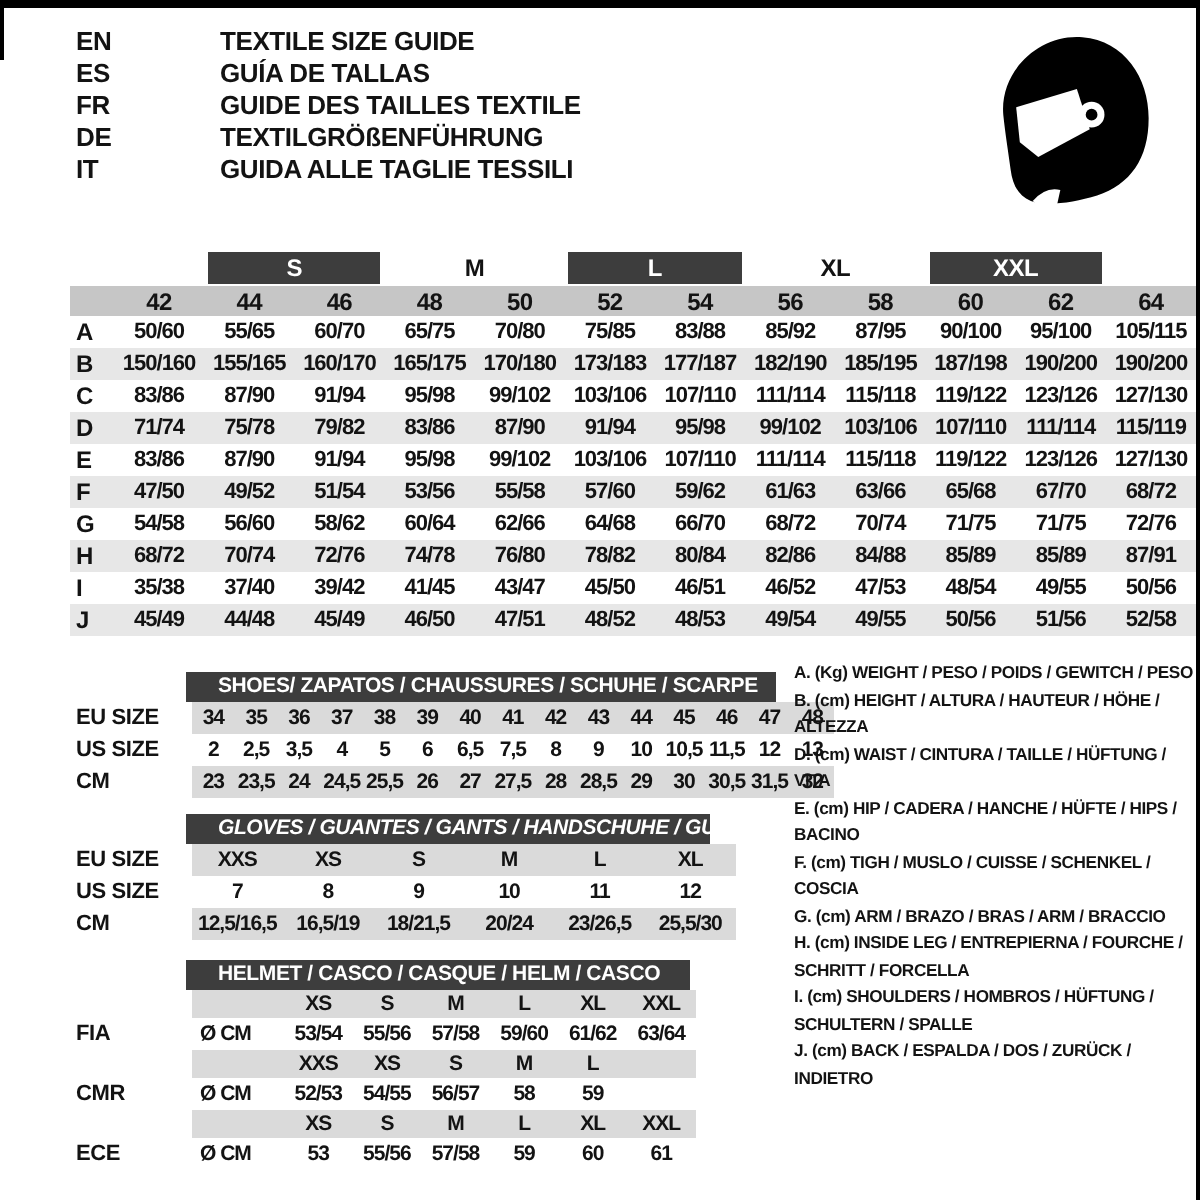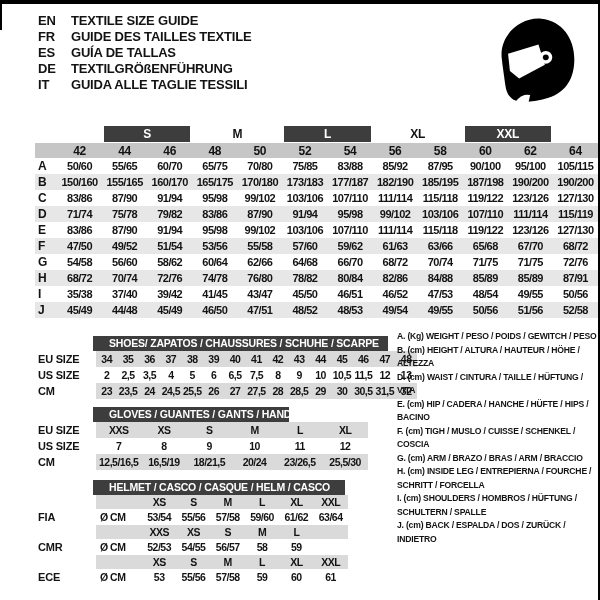--- a/index.html
+++ b/index.html
@@ -9,21 +9,21 @@
     font-family:"Liberation Sans", sans-serif;
   }
   .frame-top   { position:absolute; top:0; left:0; width:600px; height:4px; background:var(--frame,#000); }
   .frame-right { position:absolute; top:0; right:0; width:2px; height:600px; background:var(--frame,#000); }
   .frame-left  { position:absolute; top:0; left:0; width:2px; height:30px; background:var(--frame,#000); }
 
   
   .langs { position:absolute; top:13px; left:38px; font-size:13px; font-weight:700; letter-spacing:-0.2px; }
   .lang-row { display:flex; line-height:16px; }
   .lang-code { width:33px; }
-  .lang-title { white-space:nowrap; }
+  .lang-title { white-space:nowrap;margin-left:39px; }
 
   
   .helmet-ico { position:absolute; top:15px; left:486px; width:92px; height:92px; }
 
   
   .main-table { position:absolute; top:126px; left:35px; width:563px; font-weight:700; }
   .mt-grid { display:grid; grid-template-columns:22px repeat(12, 1fr); }
   .mt-bars { height:16px; margin-bottom:1px; }
   .bar-cell { display:flex; align-items:center; justify-content:center; font-size:12px; letter-spacing:-0.2px; }
   .bar-dark { background:var(--bar,#3d3d3d); color:#fff; margin:0 2px; }
@@ -66,26 +66,26 @@
 <div class="frame-top"></div>
 <div class="frame-right"></div>
 <div class="frame-left"></div>
 
 <div class="langs" id="langs">
     <div class="lang-row">
       <div class="lang-code">EN</div>
       <div class="lang-title">TEXTILE SIZE GUIDE</div>
     </div>
     <div class="lang-row">
+      <div class="lang-code">ES</div>
+      <div class="lang-title">GUÍA DE TALLAS</div>
+    </div>
+    <div class="lang-row">
       <div class="lang-code">FR</div>
       <div class="lang-title">GUIDE DES TAILLES TEXTILE</div>
-    </div>
-    <div class="lang-row">
-      <div class="lang-code">ES</div>
-      <div class="lang-title">GUÍA DE TALLAS</div>
     </div>
     <div class="lang-row">
       <div class="lang-code">DE</div>
       <div class="lang-title">TEXTILGRÖßENFÜHRUNG</div>
     </div>
     <div class="lang-row">
       <div class="lang-code">IT</div>
       <div class="lang-title">GUIDA ALLE TAGLIE TESSILI</div>
     </div>
   </div>
@@ -334,21 +334,21 @@
         <div class="sub-cell shoes-cell">28,5</div>
         <div class="sub-cell shoes-cell">29</div>
         <div class="sub-cell shoes-cell">30</div>
         <div class="sub-cell shoes-cell">30,5</div>
         <div class="sub-cell shoes-cell">31,5</div>
         <div class="sub-cell shoes-cell">32</div>
       </div>
     </div>
   </div>
 <div class="sub" id="gloves">
-    <div class="sub-title" style="width: 196px;">GLOVES / GUANTES / GANTS / HANDSCHUHE / GUANTI</div>
+    <div class="sub-title" style="width: 262px; font-style: italic;">GLOVES / GUANTES / GANTS / HANDSCHUHE / GUANTI</div>
     <div class="sub-row">
       <div class="sub-label">EU SIZE</div>
       <div class="sub-cells gray">
         <div class="sub-cell gloves-cell">XXS</div>
         <div class="sub-cell gloves-cell">XS</div>
         <div class="sub-cell gloves-cell">S</div>
         <div class="sub-cell gloves-cell">M</div>
         <div class="sub-cell gloves-cell">L</div>
         <div class="sub-cell gloves-cell">XL</div>
       </div>

